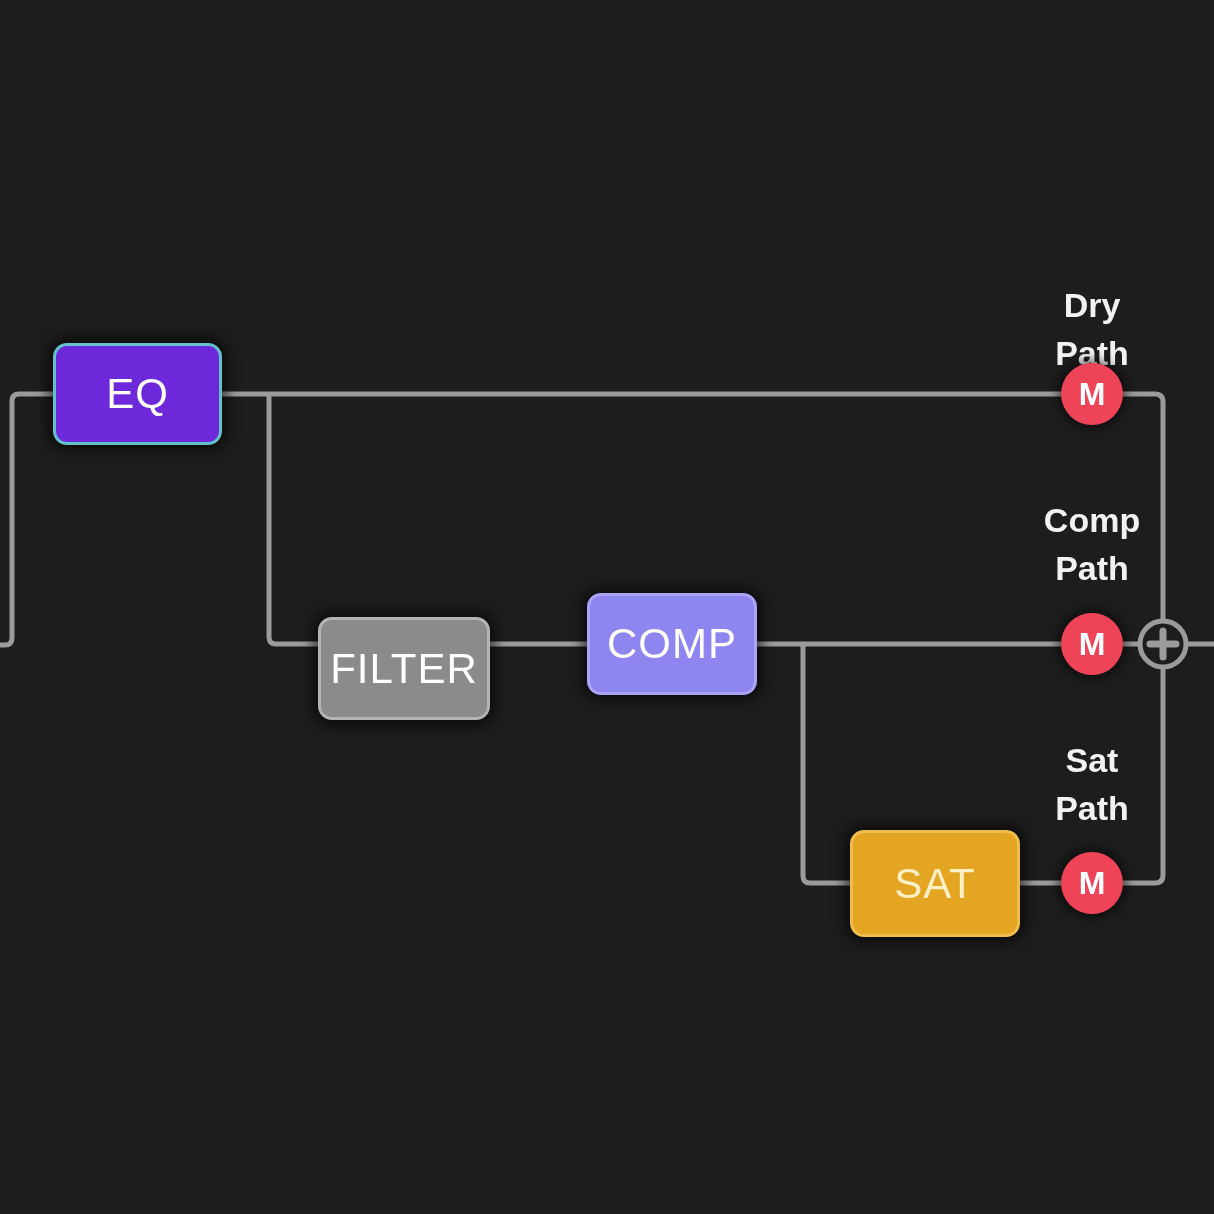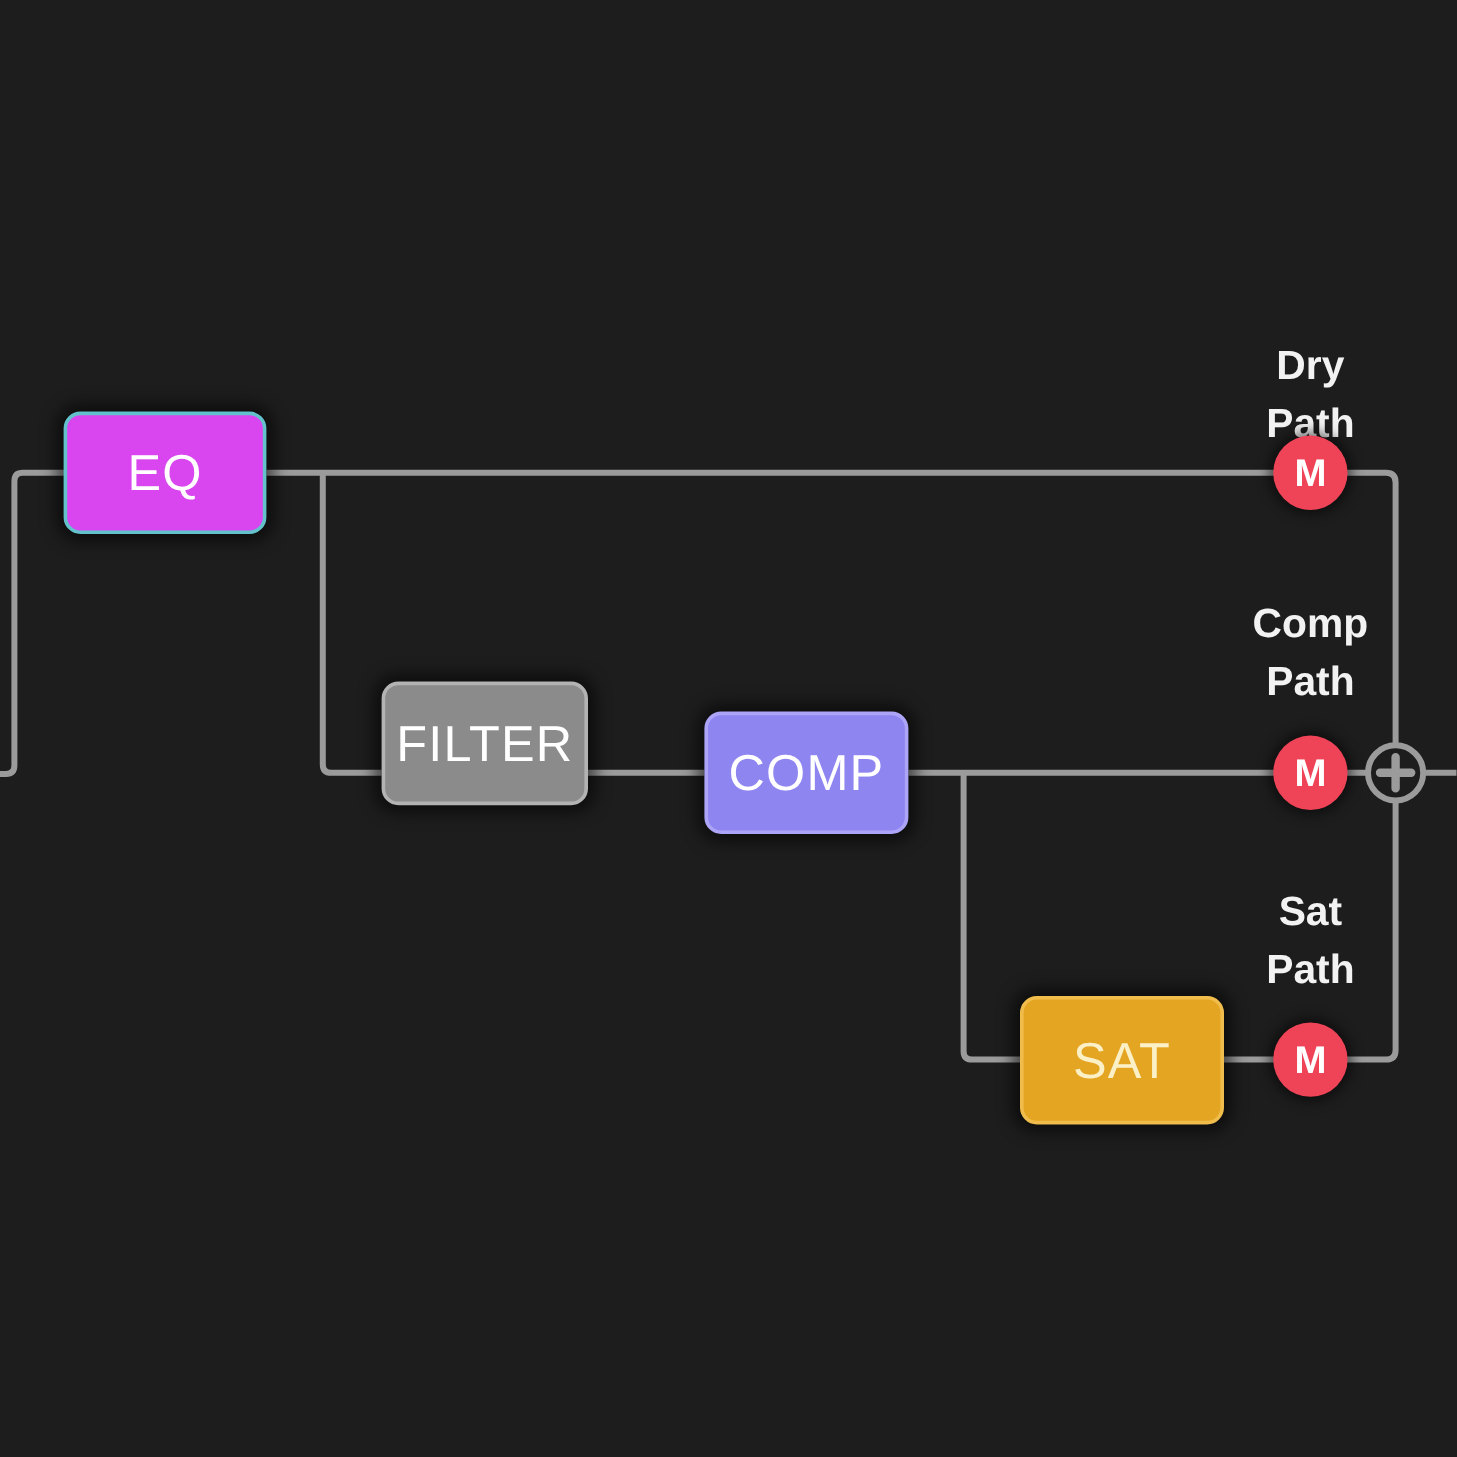--- a/index.html
+++ b/index.html
@@ -93,25 +93,25 @@
     <path class="wire" d="M 803 644 V 876 Q 803 883 810 883 H 850" stroke="#9b9b9b"></path>
 
     <path class="wire" d="M 1020 883 H 1155 Q 1163 883 1163 875 V 644" stroke="#9b9b9b"></path>
 
     <g>
       <circle cx="1163" cy="644" r="23" stroke-width="5" fill="#1d1d1d" stroke="#9b9b9b"></circle>
       <path d="M 1150 644 H 1176 M 1163 631 V 657" stroke-width="7" stroke-linecap="round" fill="none" stroke="#9b9b9b"></path>
     </g>
   </svg>
 
-  <div class="node" style="left: 53px; top: 343px; width: 169px; height: 102px; background-color: #d946ef; border-color: rgb(99, 193, 203);">
+  <div class="node" style="left: 53px; top: 343px; width: 169px; height: 102px; background-color: #6d28d9; border-color: rgb(99, 193, 203);">
     <span class="node-label" style="color: rgb(255, 255, 255);">EQ</span>
   </div>
 
-  <div class="node" style="left: 318px; top: 568px; width: 172px; height: 103px; background-color: rgb(139, 139, 139); border-color: rgb(179, 179, 179);">
+  <div class="node" style="left: 318px; top: 617px; width: 172px; height: 103px; background-color: rgb(139, 139, 139); border-color: rgb(179, 179, 179);">
     <span class="node-label" style="color: rgb(255, 255, 255);">FILTER</span>
   </div>
 
   <div class="node" style="left: 587px; top: 593px; width: 170px; height: 102px; background-color: rgb(142, 133, 241); border-color: rgb(172, 164, 246);">
     <span class="node-label" style="color: rgb(255, 255, 255);">COMP</span>
   </div>
 
   <div class="node" style="left: 850px; top: 830px; width: 170px; height: 107px; background-color: rgb(228, 165, 35); border-color: rgb(240, 189, 77);">
     <span class="node-label" style="color: rgb(252, 240, 198);">SAT</span>
   </div>

